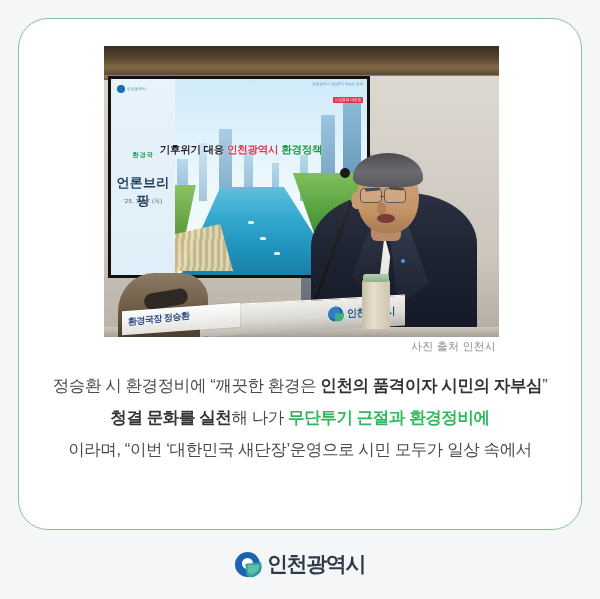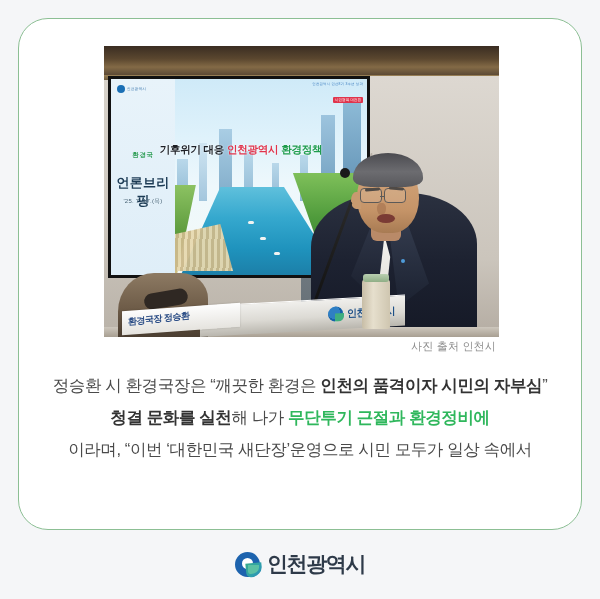--- a/index.html
+++ b/index.html
@@ -552,21 +552,21 @@
           <span class="np-txt">환경국장 정승환</span>
         </div>
 
         <div class="tumbler"></div>
       </div>
     </div>
 
     <div class="credit">사진 출처 인천시</div>
 
     <div class="copy" id="copy-root">
-        <span class="line"><span>정승환 시 환경국장은 “깨끗한 환경은 </span><b>인천의 품격이자 시민의 자부심</b><span>”</span></span>
+        <span class="line"><span>정승환 시 환경정비에 “깨끗한 환경은 </span><b>인천의 품격이자 시민의 자부심</b><span>”</span></span>
         <span class="line"><b>청결 문화를 실천</b><span>해 나가 </span><span class="g">무단투기 근절과 환경정비에</span></span>
         <span class="line"><span>이라며, “이번 ‘대한민국 새단장’운영으로 시민 모두가 일상 속에서</span></span>
       </div>
 
   </div>
 
   <div class="footer">
 
     <div class="logo-incheon">
       <span class="sym">

